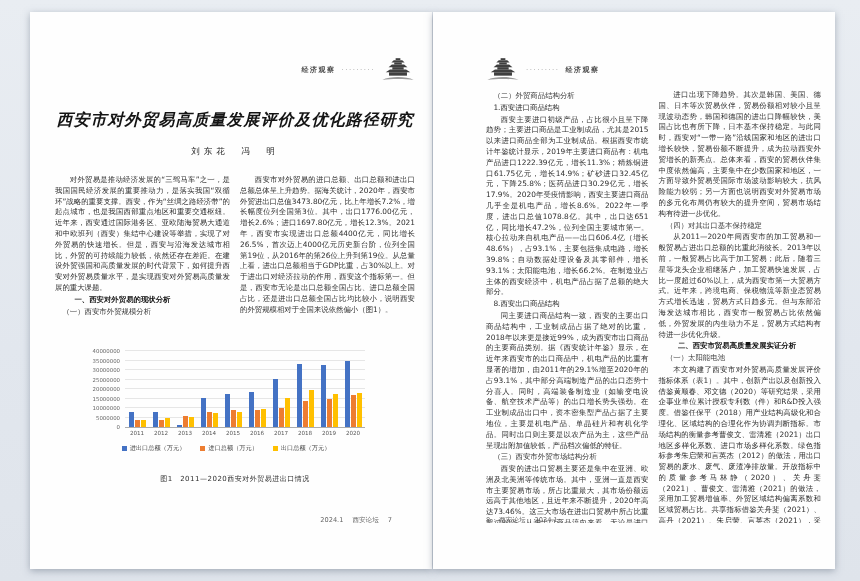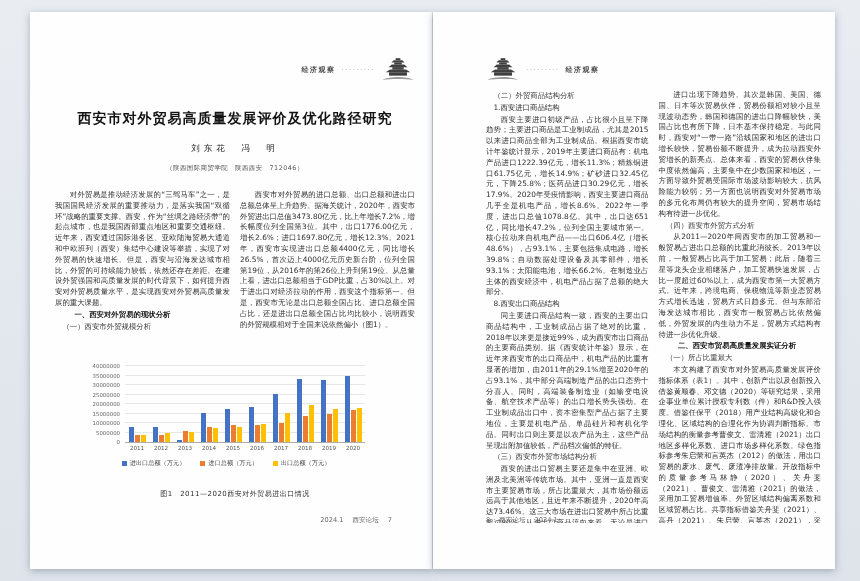--- a/index.html
+++ b/index.html
@@ -11,21 +11,21 @@
   .page-right{left:433px;padding:0 14px 0 53px;}
 
   
   .phead{display:flex;align-items:center;gap:6px;height:28px;margin-top:44px;}
   .phead.right-align{justify-content:flex-end;}
   .phead .col-label{font-size:7px;font-weight:bold;color:#4b4b4b;letter-spacing:1.5px;}
   .phead .dots{font-size:7px;color:#999;letter-spacing:1.5px;}
   .logo{width:34px;height:26px;flex:0 0 auto;}
 
   
-  .title{margin-top:26px;text-align:center;font-size:14px;font-weight:bold;color:#141414;letter-spacing:1px;}
+  .title{margin-top:26px;text-align:center;font-size:16px;font-weight:bold;color:#141414;letter-spacing:1px;font-style:italic;}
   .authors{margin-top:15px;text-align:center;font-size:8.5px;color:#222;letter-spacing:4px;}
   .affil{margin-top:9px;text-align:center;font-size:6.4px;color:#555;letter-spacing:.5px;}
 
   
   .columns{display:flex;gap:10px;text-align:justify;overflow:hidden;}
   .page-left .columns{margin-top:17px;height:160px;}
   .page-right .columns{margin-top:6px;height:433px;}
   .col{flex:1;min-width:0;font-size:7.4px;line-height:10.8px;color:#2e2e2e;}
   .para{margin:0;}
   .para.body{text-indent:2em;}
@@ -72,21 +72,20 @@
         <rect x="12" y="10" width="12" height="2.6"></rect>
         <path d="M5 15.4 L31 15.4 L26.5 12.6 L9.5 12.6 Z"></path>
         <rect x="8.5" y="15.4" width="19" height="3.6"></rect>
       </g>
       <path d="M1.5 23.5 C9 19.5, 27 19.5, 34.5 23.5 C26 22.2, 10 22.2, 1.5 23.5 Z" fill="#9a9a9a"></path>
     </svg>
   </div>
 
   <div class="title">西安市对外贸易高质量发展评价及优化路径研究</div>
   <div class="authors">刘东花　冯　明</div>
-  <div class="affil">（陕西国际商贸学院　陕西西安　712046）</div>
 
   <div class="columns">
     <div class="col">
         <p class="para body">对外贸易是推动经济发展的“三驾马车”之一，是我国国民经济发展的重要推动力，是落实我国“双循环”战略的重要支撑。西安，作为“丝绸之路经济带”的起点城市，也是我国西部重点地区和重要交通枢纽。近年来，西安通过国际港务区、亚欧陆海贸易大通道和中欧班列（西安）集结中心建设等举措，实现了对外贸易的快速增长。但是，西安与沿海发达城市相比，外贸的可持续能力较低，依然还存在差距。在建设外贸强国和高质量发展的时代背景下，如何提升西安对外贸易质量水平，是实现西安对外贸易高质量发展的重大课题。</p>
         <p class="para h2">一、西安对外贸易的现状分析</p>
         <p class="para h3">（一）西安市外贸规模分析</p>
       </div>
     <div class="col">
         <p class="para body">西安市对外贸易的进口总额、出口总额和进出口总额总体呈上升趋势。据海关统计，2020年，西安市外贸进出口总值3473.80亿元，比上年增长7.2%，增长幅度位列全国第3位。其中，出口1776.00亿元，增长2.6%；进口1697.80亿元，增长12.3%。2021年，西安市实现进出口总额4400亿元，同比增长26.5%，首次迈上4000亿元历史新台阶，位列全国第19位，从2016年的第26位上升到第19位。从总量上看，进出口总额相当于GDP比重，占30%以上。对于进出口对经济拉动的作用，西安这个指标第一。但是，西安市无论是出口总额全国占比、进口总额全国占比，还是进出口总额全国占比均比较小，说明西安的外贸规模相对于全国来说依然偏小（图1）。</p>
       </div>
@@ -227,24 +226,24 @@
         <p class="para h3">（二）外贸商品结构分析</p>
         <p class="para sub">1.西安进口商品结构</p>
         <p class="para body">西安主要进口初级产品，占比很小且呈下降趋势；主要进口商品是工业制成品，尤其是2015以来进口商品全部为工业制成品。根据西安市统计年鉴统计显示，2019年主要进口商品有：机电产品进口1222.39亿元，增长11.3%；精炼铜进口61.75亿元，增长14.9%；矿砂进口32.45亿元，下降25.8%；医药品进口30.29亿元，增长17.9%。2020年受疫情影响，西安主要进口商品几乎全是机电产品，增长8.6%。2022年一季度，进出口总值1078.8亿。其中，出口达651亿，同比增长47.2%，位列全国主要城市第一。核心拉动来自机电产品——出口606.4亿（增长48.6%），占93.1%，主要包括集成电路，增长39.8%；自动数据处理设备及其零部件，增长93.1%；太阳能电池，增长66.2%。在制造业占主体的西安经济中，机电产品占据了总额的绝大部分。</p>
         <p class="para sub">8.西安出口商品结构</p>
         <p class="para body">同主要进口商品结构一致，西安的主要出口商品结构中，工业制成品占据了绝对的比重，2018年以来更是接近99%，成为西安市出口商品的主要商品类别。据《西安统计年鉴》显示，在近年来西安市的出口商品中，机电产品的比重有显著的增加，由2011年的29.1%增至2020年的占93.1%，其中部分高端制造产品的出口态势十分喜人。同时，高端装备制造业（如输变电设备、航空技术产品等）的出口增长势头强劲。在工业制成品出口中，资本密集型产品占据了主要地位，主要是机电产品、单晶硅片和有机化学品。同时出口则主要是以农产品为主，这些产品呈现出附加值较低，产品档次偏低的特征。</p>
         <p class="para h3">（三）西安市外贸市场结构分析</p>
         <p class="para body">西安的进出口贸易主要还是集中在亚洲、欧洲及北美洲等传统市场。其中，亚洲一直是西安市主要贸易市场，所占比重最大，其市场份额远远高于其他地区，且近年来不断提升，2020年高达73.46%。这三大市场在进出口贸易中所占比重超过80%。从进出口商品流向来看，无论是进口还是出口，我国香港地区、台湾地区是西安市主要的贸易伙伴，对香港主要以出口为主，且香港的外贸无论是出口还是进口均逐渐减少；台湾地区则以进口为主，对其出口基本保持稳定。</p>
       </div>
     <div class="col">
         <p class="para body">进口出现下降趋势。其次是韩国、美国、德国、日本等次贸易伙伴，贸易份额相对较小且呈现波动态势，韩国和德国的进出口降幅较快，美国占比也有所下降，日本基本保持稳定。与此同时，西安对“一带一路”沿线国家和地区的进出口增长较快，贸易份额不断提升，成为拉动西安外贸增长的新亮点。总体来看，西安的贸易伙伴集中度依然偏高，主要集中在少数国家和地区，一方面导致外贸易受国际市场波动影响较大，抗风险能力较弱；另一方面也说明西安对外贸易市场的多元化布局仍有较大的提升空间，贸易市场结构有待进一步优化。</p>
-        <p class="para h3">（四）西安市外贸方式分析</p>
+        <p class="para h3">（四）对其出口基本保持稳定</p>
         <p class="para body">从2011—2020年间西安市的加工贸易和一般贸易占进出口总额的比重此消彼长。2013年以前，一般贸易占比高于加工贸易；此后，随着三星等龙头企业相继落户，加工贸易快速发展，占比一度超过60%以上，成为西安市第一大贸易方式。近年来，跨境电商、保税物流等新业态贸易方式增长迅速，贸易方式日趋多元。但与东部沿海发达城市相比，西安市一般贸易占比依然偏低，外贸发展的内生动力不足，贸易方式结构有待进一步优化升级。</p>
         <p class="para h2">二、西安市贸易高质量发展实证分析</p>
-        <p class="para h3">（一）所占比重最大</p>
+        <p class="para h3">（一）太阳能电池</p>
         <p class="para body">本文构建了西安市对外贸易高质量发展评价指标体系（表1）。其中，创新产出以及创新投入借鉴黄顺春、邓文德（2020）等研究结果，采用企事业单位累计授权专利数（件）和R&amp;D投入强度。借鉴任保平（2018）用产业结构高级化和合理化、区域结构的合理化作为协调判断指标。市场结构的衡量参考曹俊文、雷清雅（2021）出口地区多样化系数、进口市场多样化系数。绿色指标参考朱启荣和言英杰（2012）的做法，用出口贸易的废水、废气、废渣净排放量。开放指标中的质量参考马林静（2020）、关舟斐（2021）、曹俊文、雷清雅（2021）的做法，采用加工贸易增值率、外贸区域结构偏离系数和区域贸易占比。共享指标借鉴关舟斐（2021）、高丹（2021）、朱启荣、言英杰（2021），采用对外贸易就业贡献率、人均对外贸易额以及外贸</p>
       </div>
   </div>
 
   <div class="pfoot fleft">
     <span>8</span>
     <span>西安论坛</span>
     <span>2024.1</span>
   </div>
 </div>

